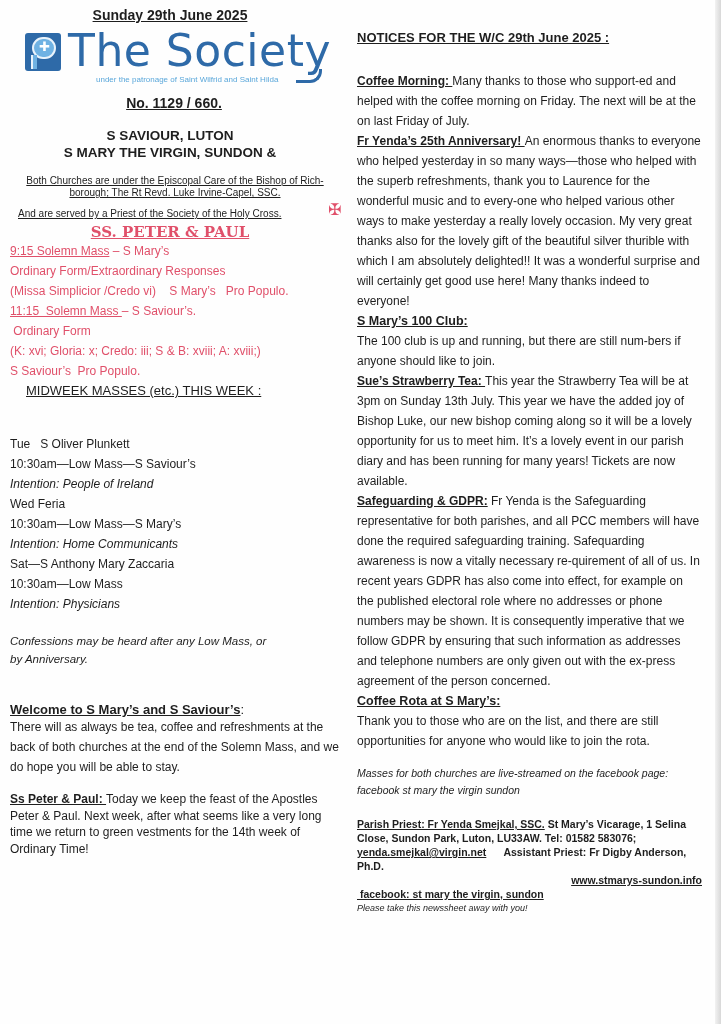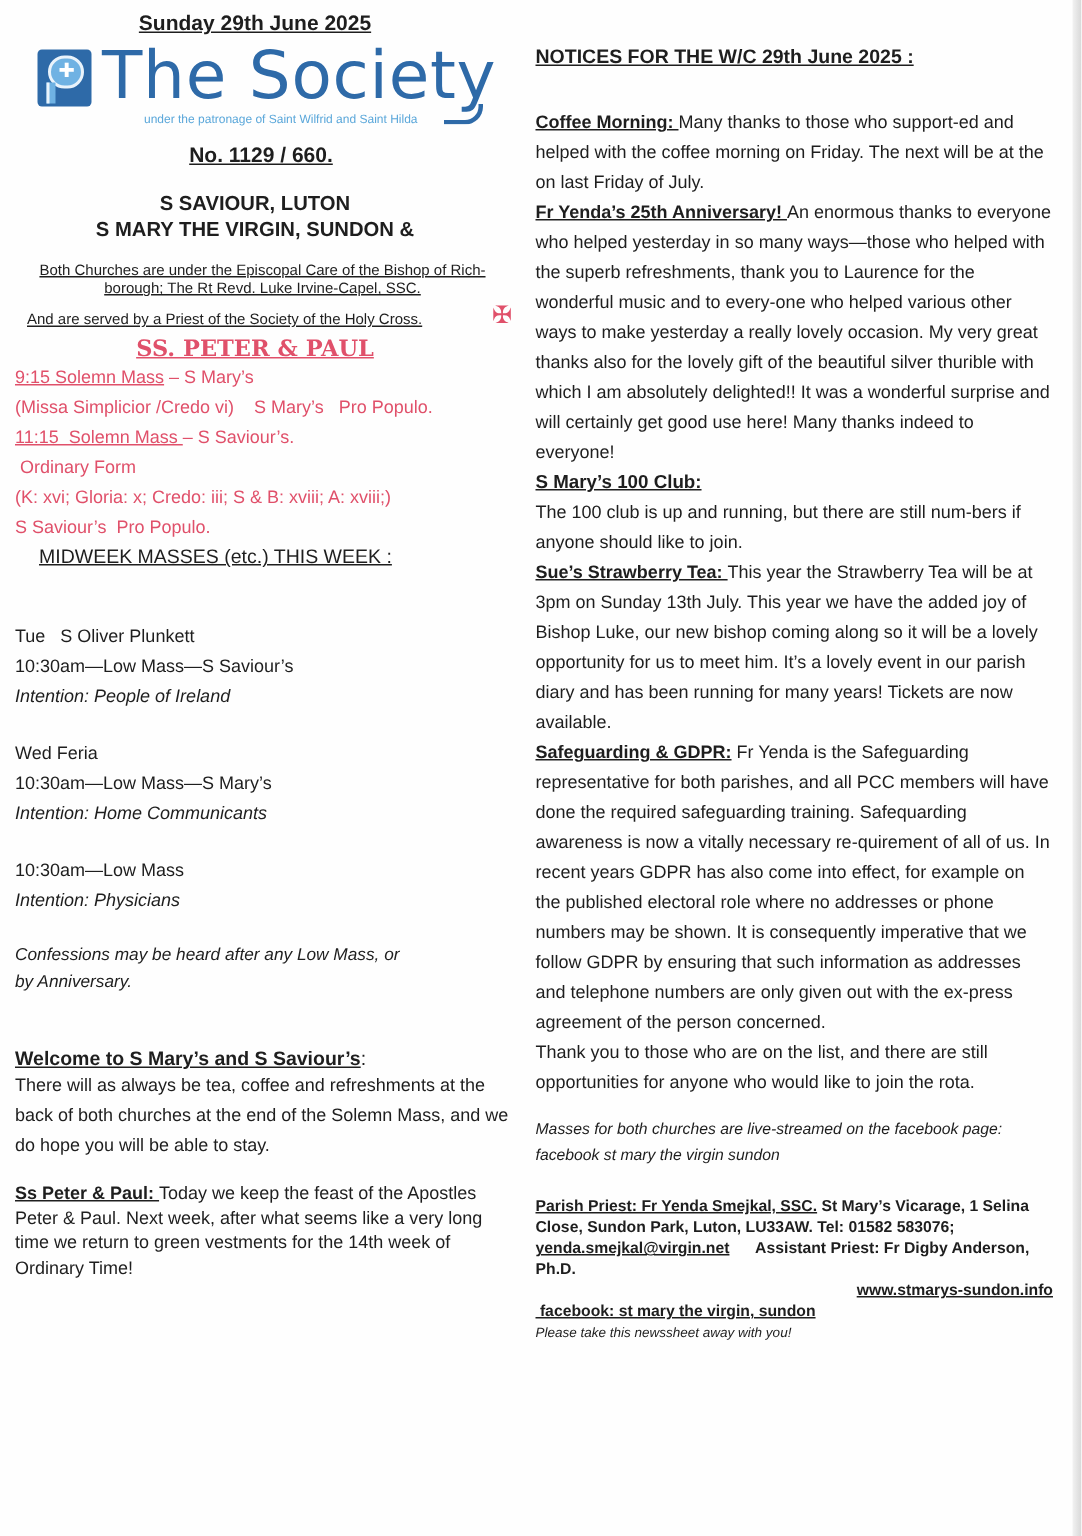--- a/index.html
+++ b/index.html
@@ -29,21 +29,21 @@
   .care { text-align: center; font-size: 10px; line-height: 12px; text-decoration: underline; margin-top: 14px; width: 330px; }
   .served { font-size: 10px; text-decoration: underline; margin-top: 9px; margin-left: 8px; position: relative; }
   .served .rcross { position: absolute; left: 310px; top: -8px; color: #e0506a; font-size: 16px; }
 
   .red { color: #e0506a; }
   .feast { text-align: center; font-weight: bold; font-size: 15px; text-decoration: underline; margin-top: 4px; width: 320px; font-family: "DejaVu Serif", serif; }
   .mass-line { font-size: 12px; line-height: 20px; }
   .mass-line u { text-decoration: underline; }
 
   .midweek-head { font-weight: normal; font-size: 13px; text-decoration: underline; margin-top: 2px; padding-left: 16px; }
-  .day-block { font-size: 12px; line-height: 20px; margin-top: 18px; }
+  .day-block { font-size: 12px; line-height: 20px; }
   .day-block .intent { font-style: italic; }
   .confess { font-style: italic; font-size: 11.5px; line-height: 18px; margin-top: 18px; }
 
   .welcome-head { font-weight: bold; font-size: 13px; margin-top: 34px; }
   .welcome-head span { text-decoration: underline; }
   .welcome-body { font-size: 12px; line-height: 20px; }
 
   .ss-block { font-size: 12px; line-height: 16.5px; margin-top: 14px; }
   .ss-block b { text-decoration: underline; }
 
@@ -93,40 +93,42 @@
     </div>
 
     <div class="served">
       <span>And are served by a Priest of the Society of the Holy Cross.</span>
       <span class="rcross">✠</span>
     </div>
 
     <div class="feast red">SS. PETER &amp; PAUL</div>
     <div class="red">
       <div class="mass-line"><u>9:15 Solemn Mass</u><span> – S Mary’s</span></div>
+      <div class="mass-line"><span>Ordinary Form/Extraordinary Responses</span></div>
       <div class="mass-line" style="white-space:pre"><span>(Missa Simplicior /Credo vi)    S Mary’s   Pro Populo.</span></div>
       <div class="mass-line" style="white-space:pre"><u>11:15  Solemn Mass </u><span>– S Saviour’s.</span></div>
       <div class="mass-line" style="white-space:pre"><span> Ordinary Form</span></div>
       <div class="mass-line"><span>(K: xvi; Gloria: x; Credo: iii; S &amp; B: xviii; A: xviii;)</span></div>
       <div class="mass-line" style="white-space:pre"><span>S Saviour’s  Pro Populo.</span></div>
     </div>
 
     <div class="midweek-head">MIDWEEK MASSES (etc.)  THIS WEEK :</div>
 
     <div class="day-block" style="margin-top:36px">
       <div style="white-space:pre">Tue   S Oliver Plunkett</div>
       <div>10:30am—Low Mass—S Saviour’s</div>
       <div class="intent">Intention: People of Ireland</div>
     </div>
     <div class="day-block">
       <div>Wed Feria</div>
       <div>10:30am—Low Mass—S Mary’s</div>
       <div class="intent">Intention: Home Communicants</div>
     </div>
     <div class="day-block">
+      <div>Sat—S Anthony Mary Zaccaria</div>
       <div>10:30am—Low Mass</div>
       <div class="intent">Intention: Physicians</div>
     </div>
 
     <div class="confess">
       <div>Confessions may be heard after any Low Mass, or</div>
       <div>by Anniversary.</div>
     </div>
 
     <div class="welcome-head"><span>Welcome to S Mary’s and S Saviour’s</span><span style="text-decoration:none;font-weight:normal">:</span></div>
@@ -142,20 +144,21 @@
 
     <div class="notice"><span class="hd">Coffee Morning: </span><span> Many thanks to those who support-ed and helped with the coffee morning on Friday.  The next will be at the on last Friday of July.</span></div>
     <div class="notice"><span class="hd">Fr Yenda’s 25th Anniversary! </span><span> An enormous thanks to everyone who helped yesterday in so many ways—those who helped with the superb refreshments, thank you to Laurence for the wonderful music and to every-one who helped various other ways to make yesterday a really lovely occasion.  My very great thanks also for the lovely gift of the beautiful silver thurible with which I am absolutely delighted!!  It was a wonderful surprise and will certainly get good use here!  Many thanks indeed to everyone!</span></div>
 
     <div class="notice-block-head">S Mary’s 100 Club:</div>
     <div class="notice">The 100 club is up and running, but there are still num-bers if anyone should like to join.</div>
 
     <div class="notice"><span class="hd">Sue’s Strawberry Tea: </span><span> This year the Strawberry Tea will be at 3pm on Sunday 13th July.  This year we have the added joy of Bishop Luke, our new bishop coming along so it will be a lovely opportunity for us to meet him.  It’s a lovely event in our parish diary and has been running for many years!  Tickets are now available.</span></div>
     <div class="notice"><span class="hd">Safeguarding &amp; GDPR:</span><span> Fr Yenda is the Safeguarding representative for both parishes, and all PCC members will have done the required safeguarding training. Safequarding awareness is now a vitally necessary re-quirement of all of us.  In recent years GDPR has also come into effect, for example on the published electoral role where no addresses or phone numbers may be shown.  It is consequently imperative that we follow GDPR by ensuring that such information as addresses and telephone numbers are only given out with the ex-press agreement of the person concerned.</span></div>
 
+    <div class="notice-block-head">Coffee Rota at S Mary’s:</div>
     <div class="notice">Thank you to those who are on the list, and there are still opportunities for anyone who would like to join the rota.</div>
 
     <div class="live">
       <div>Masses for both churches are live-streamed on the facebook page:</div>
       <div>facebook st mary the virgin sundon</div>
     </div>
 
     <div class="footer">
       <div><u>Parish Priest: Fr Yenda Smejkal, SSC.</u><span> St Mary’s Vicarage, 1 Selina Close, Sundon Park, Luton, LU33AW. Tel: 01582 583076; </span><u>yenda.smejkal@virgin.net</u><span style="white-space:pre-wrap">      Assistant Priest: Fr Digby Anderson, Ph.D.</span></div>
       <div class="indent"><u>www.stmarys-sundon.info</u></div>

